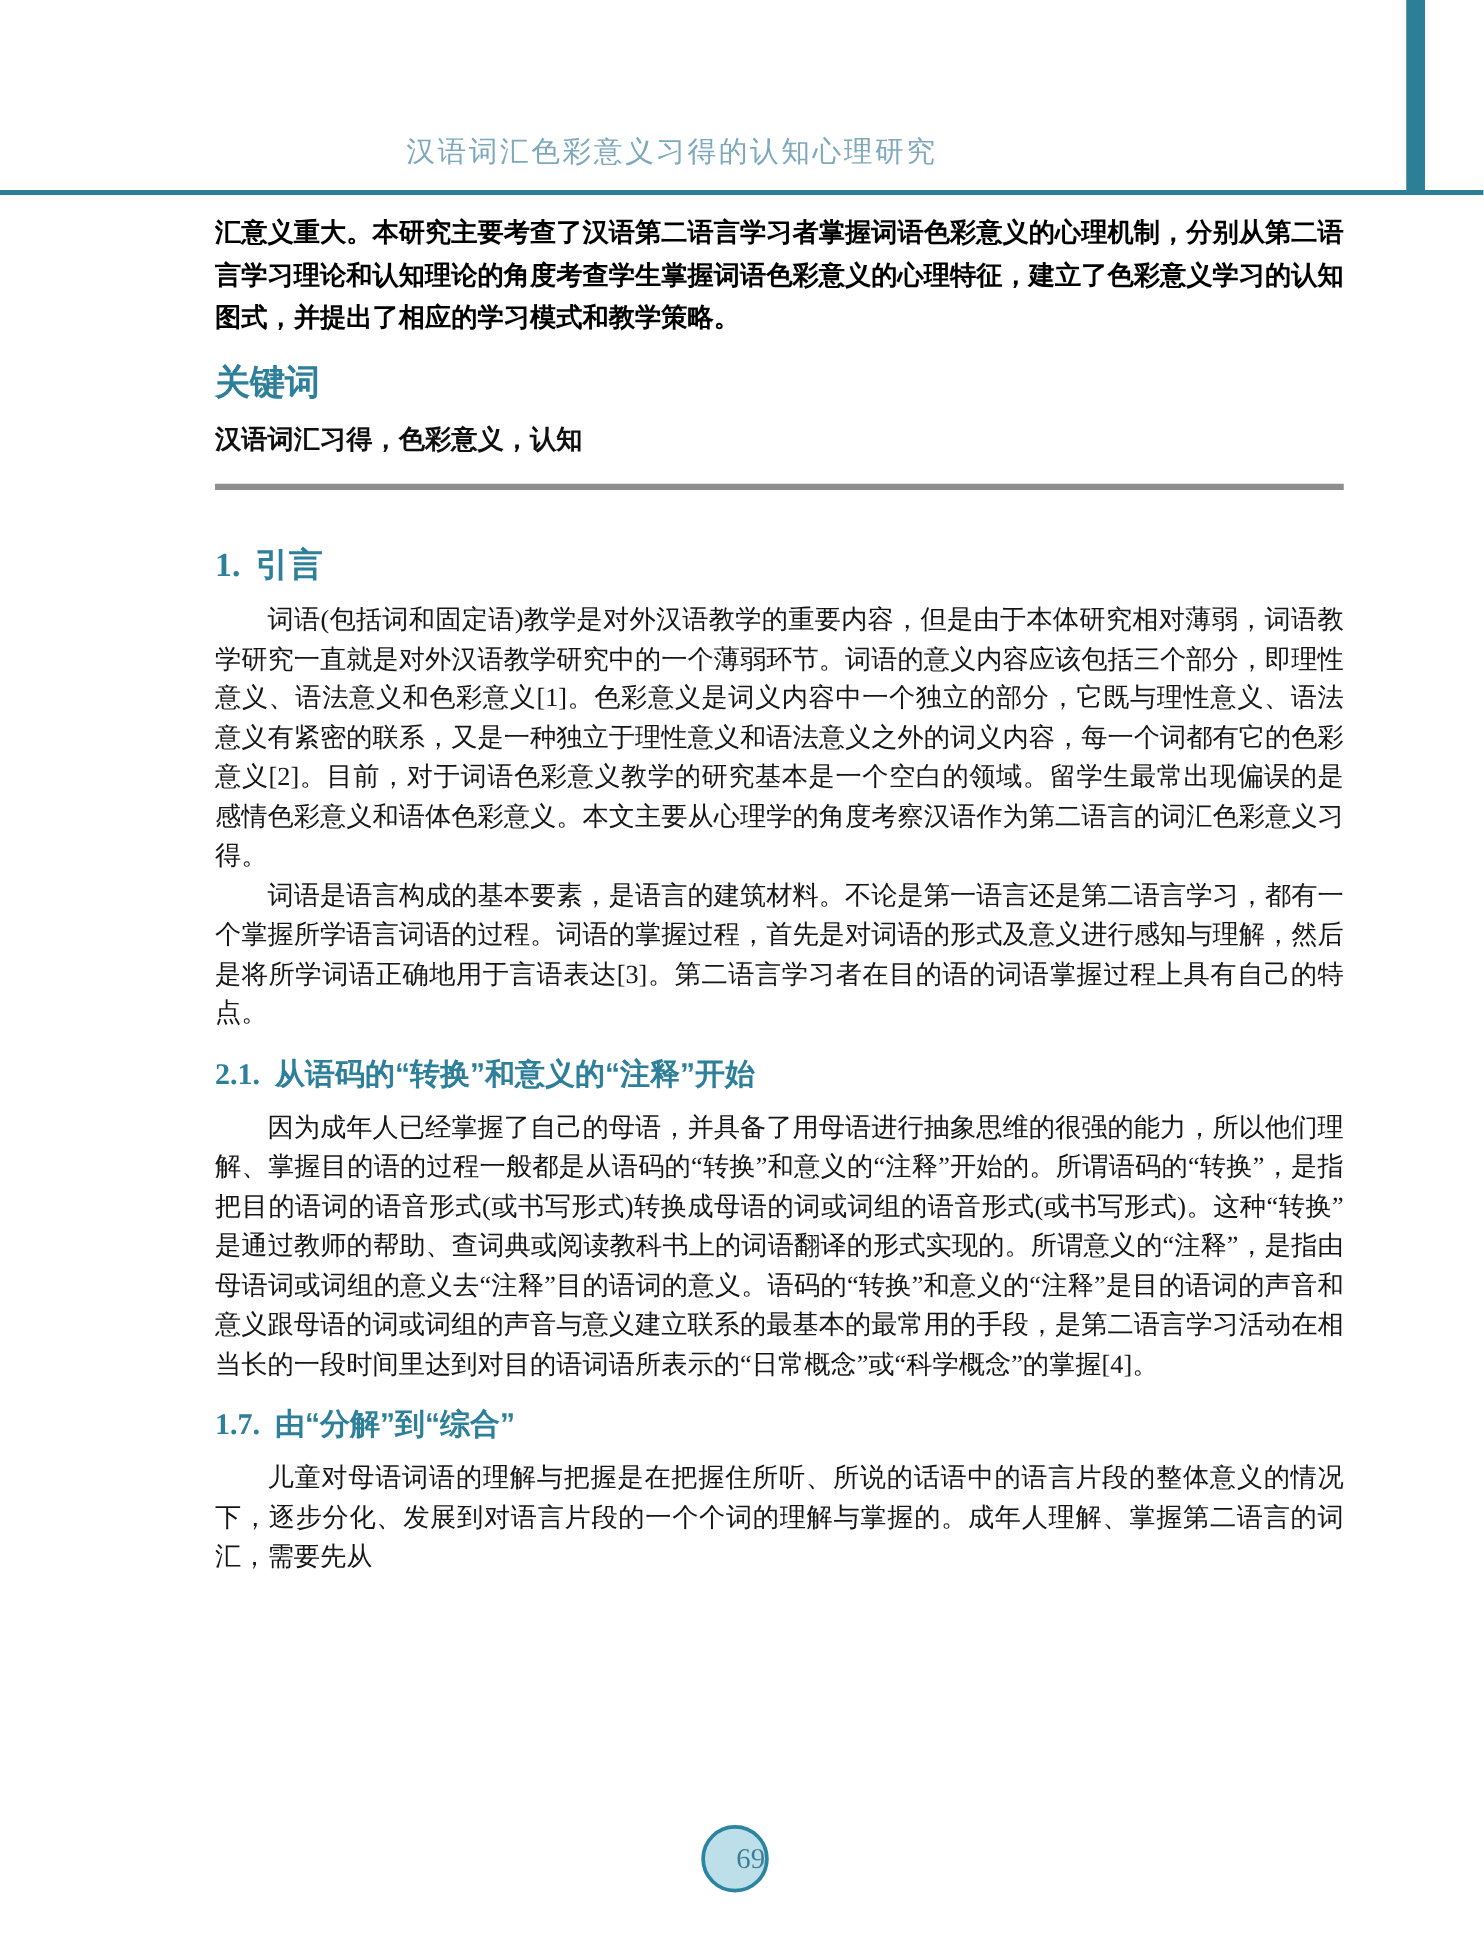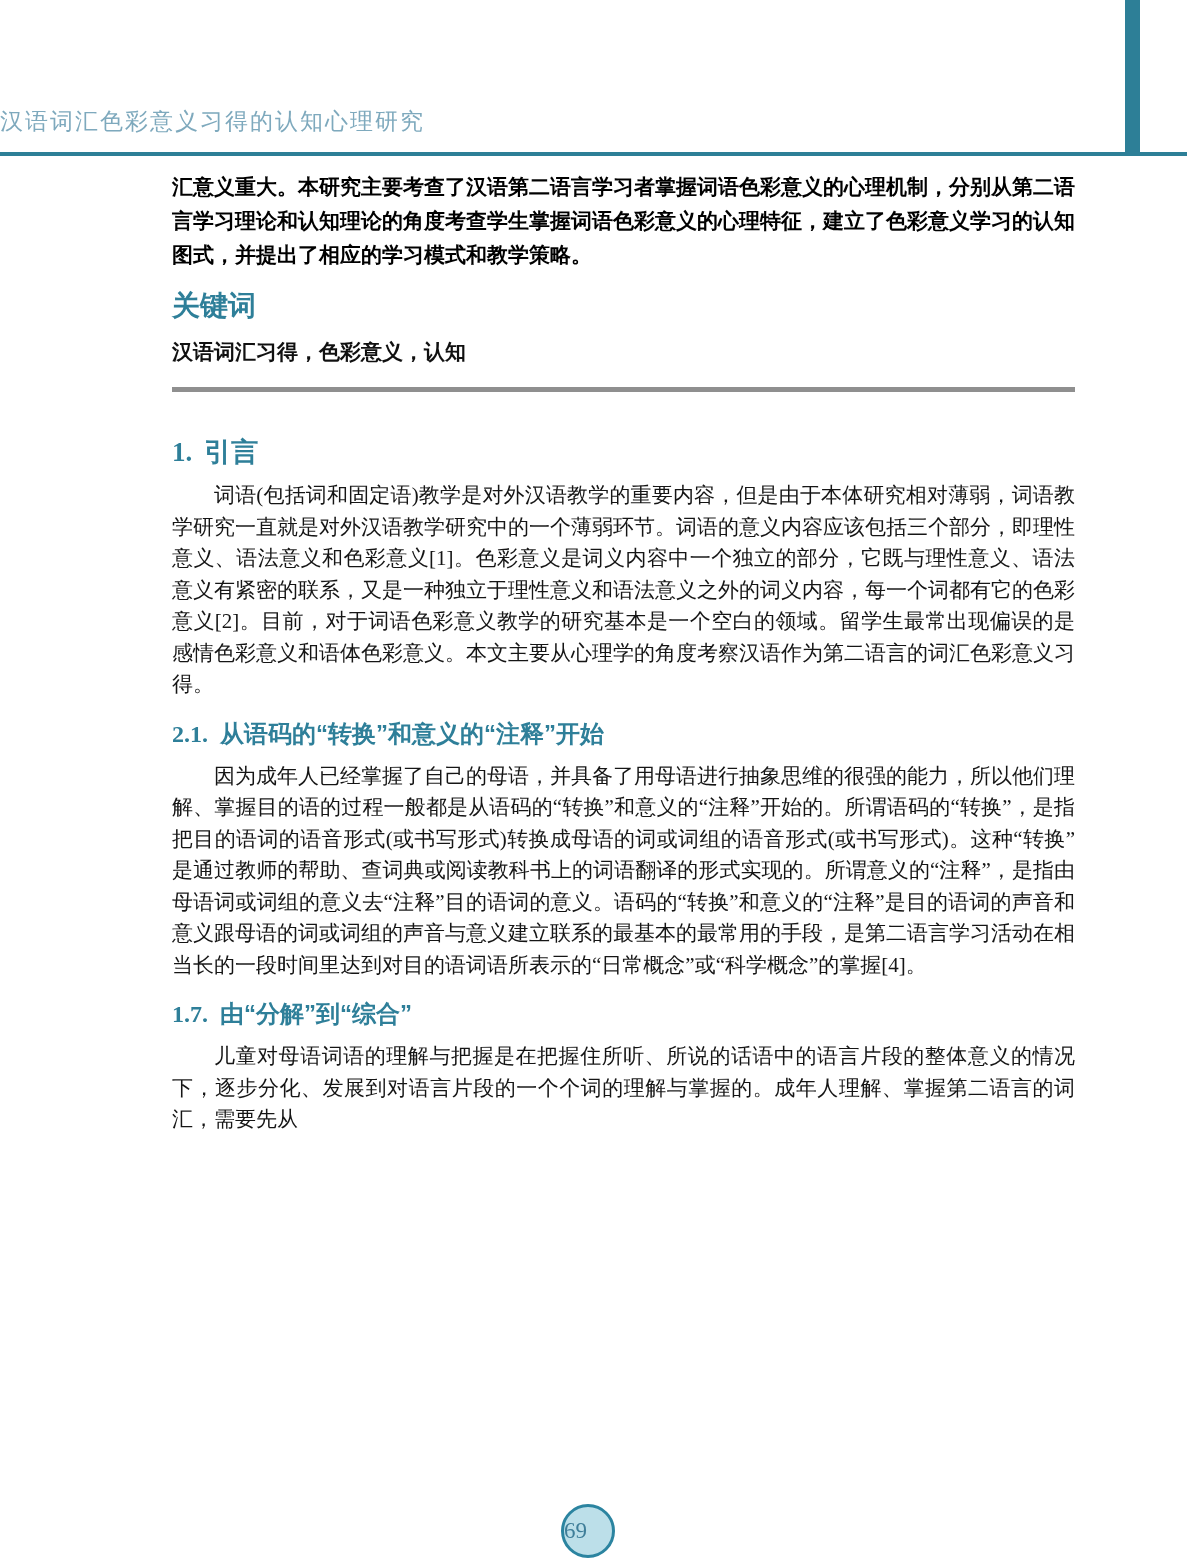--- a/index.html
+++ b/index.html
@@ -24,21 +24,21 @@
   .corner-bar{
     position:absolute;
     left:1125px;top:0;
     width:15px;height:152px;
     background:var(--rule);
   }
   .running-header{
     position:absolute;
     left:0;top:106px;
     width:1075px;
-    text-align:left;
+    text-align:center;
   }
   .running-title{
     font-family:"Liberation Serif","DejaVu Serif",serif;
     font-size:23px;
     letter-spacing:2px;
     color:var(--header-text);
   }
   .header-rule{
     position:absolute;
     left:0;top:152px;
@@ -104,26 +104,26 @@
     margin-top:13px;
     font-size:21px;
     line-height:31.5px;
     color:var(--body-text);
     text-align:justify;
     text-indent:2em;
   }
   .body-para.follow{margin-top:0;}
   .page-circle{
     position:absolute;
-    left:561px;top:1504px;
+    left:561px;top:1460px;
     width:54px;height:54px;
     border-radius:50%;
     background:var(--circle-fill);
     border:3px solid var(--circle-border);
-    display:flex;align-items:center;justify-content:flex-start;
+    display:flex;align-items:center;justify-content:flex-end;
   }
   .page-circle span{
     font-family:"Liberation Serif","DejaVu Serif",serif;
     font-size:23px;
     color:var(--circle-text);
   }
 </style>
 </head>
 <body>
 
@@ -145,20 +145,21 @@
 
     <p class="keywords">汉语词汇习得，色彩意义，认知</p>
 
     <hr class="divider">
 
     <h2 class="sec sec-l1">
       <span class="num">1.</span><span>引言</span>
     </h2>
     <p class="body-para">词语(包括词和固定语)教学是对外汉语教学的重要内容，但是由于本体研究相对薄弱，词语教学研究一直就是对外汉语教学研究中的一个薄弱环节。词语的意义内容应该包括三个部分，即理性意义、语法意义和色彩意义[1]。色彩意义是词义内容中一个独立的部分，它既与理性意义、语法意义有紧密的联系，又是一种独立于理性意义和语法意义之外的词义内容，每一个词都有它的色彩意义[2]。目前，对于词语色彩意义教学的研究基本是一个空白的领域。留学生最常出现偏误的是感情色彩意义和语体色彩意义。本文主要从心理学的角度考察汉语作为第二语言的词汇色彩意义习得。</p>
 
+    <p class="body-para follow">词语是语言构成的基本要素，是语言的建筑材料。不论是第一语言还是第二语言学习，都有一个掌握所学语言词语的过程。词语的掌握过程，首先是对词语的形式及意义进行感知与理解，然后是将所学词语正确地用于言语表达[3]。第二语言学习者在目的语的词语掌握过程上具有自己的特点。</p>
 
     <h2 class="sec sec-l2">
       <span class="num">2.1.</span><span>从语码的“转换”和意义的“注释”开始</span>
     </h2>
     <p class="body-para">因为成年人已经掌握了自己的母语，并具备了用母语进行抽象思维的很强的能力，所以他们理解、掌握目的语的过程一般都是从语码的“转换”和意义的“注释”开始的。所谓语码的“转换”，是指把目的语词的语音形式(或书写形式)转换成母语的词或词组的语音形式(或书写形式)。这种“转换”是通过教师的帮助、查词典或阅读教科书上的词语翻译的形式实现的。所谓意义的“注释”，是指由母语词或词组的意义去“注释”目的语词的意义。语码的“转换”和意义的“注释”是目的语词的声音和意义跟母语的词或词组的声音与意义建立联系的最基本的最常用的手段，是第二语言学习活动在相当长的一段时间里达到对目的语词语所表示的“日常概念”或“科学概念”的掌握[4]。</p>
 
     <h2 class="sec sec-l2">
       <span class="num">1.7.</span><span>由“分解”到“综合”</span>
     </h2>
     <p class="body-para">儿童对母语词语的理解与把握是在把握住所听、所说的话语中的语言片段的整体意义的情况下，逐步分化、发展到对语言片段的一个个词的理解与掌握的。成年人理解、掌握第二语言的词汇，需要先从</p>

